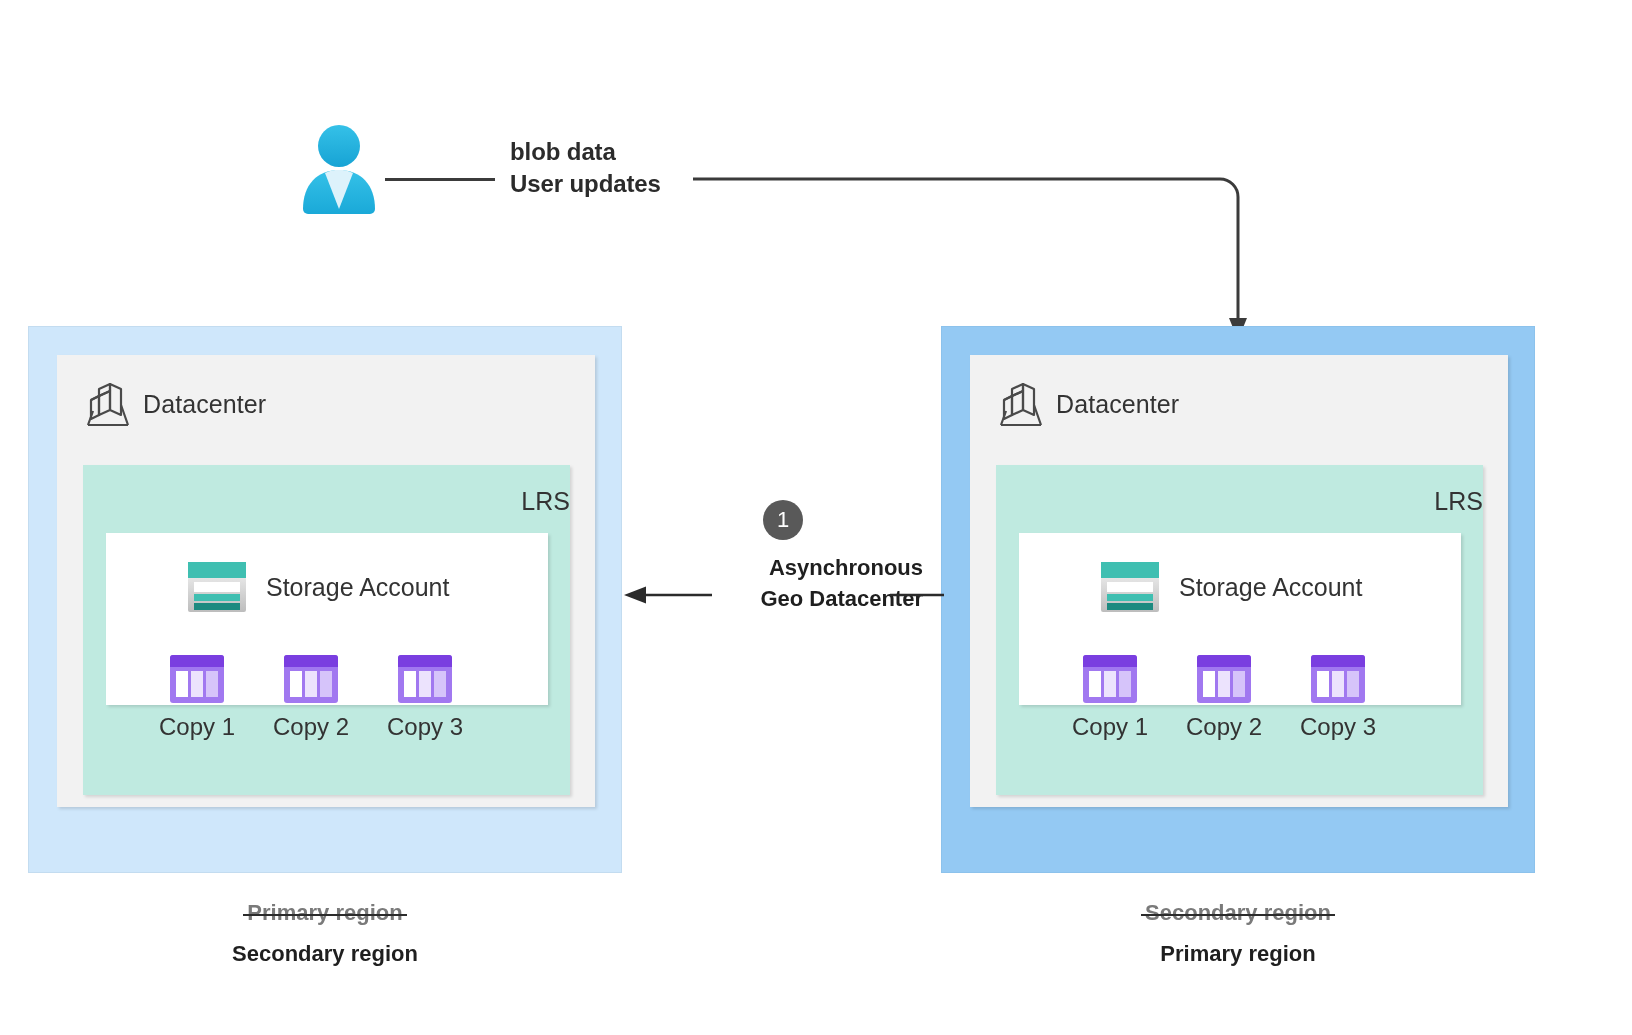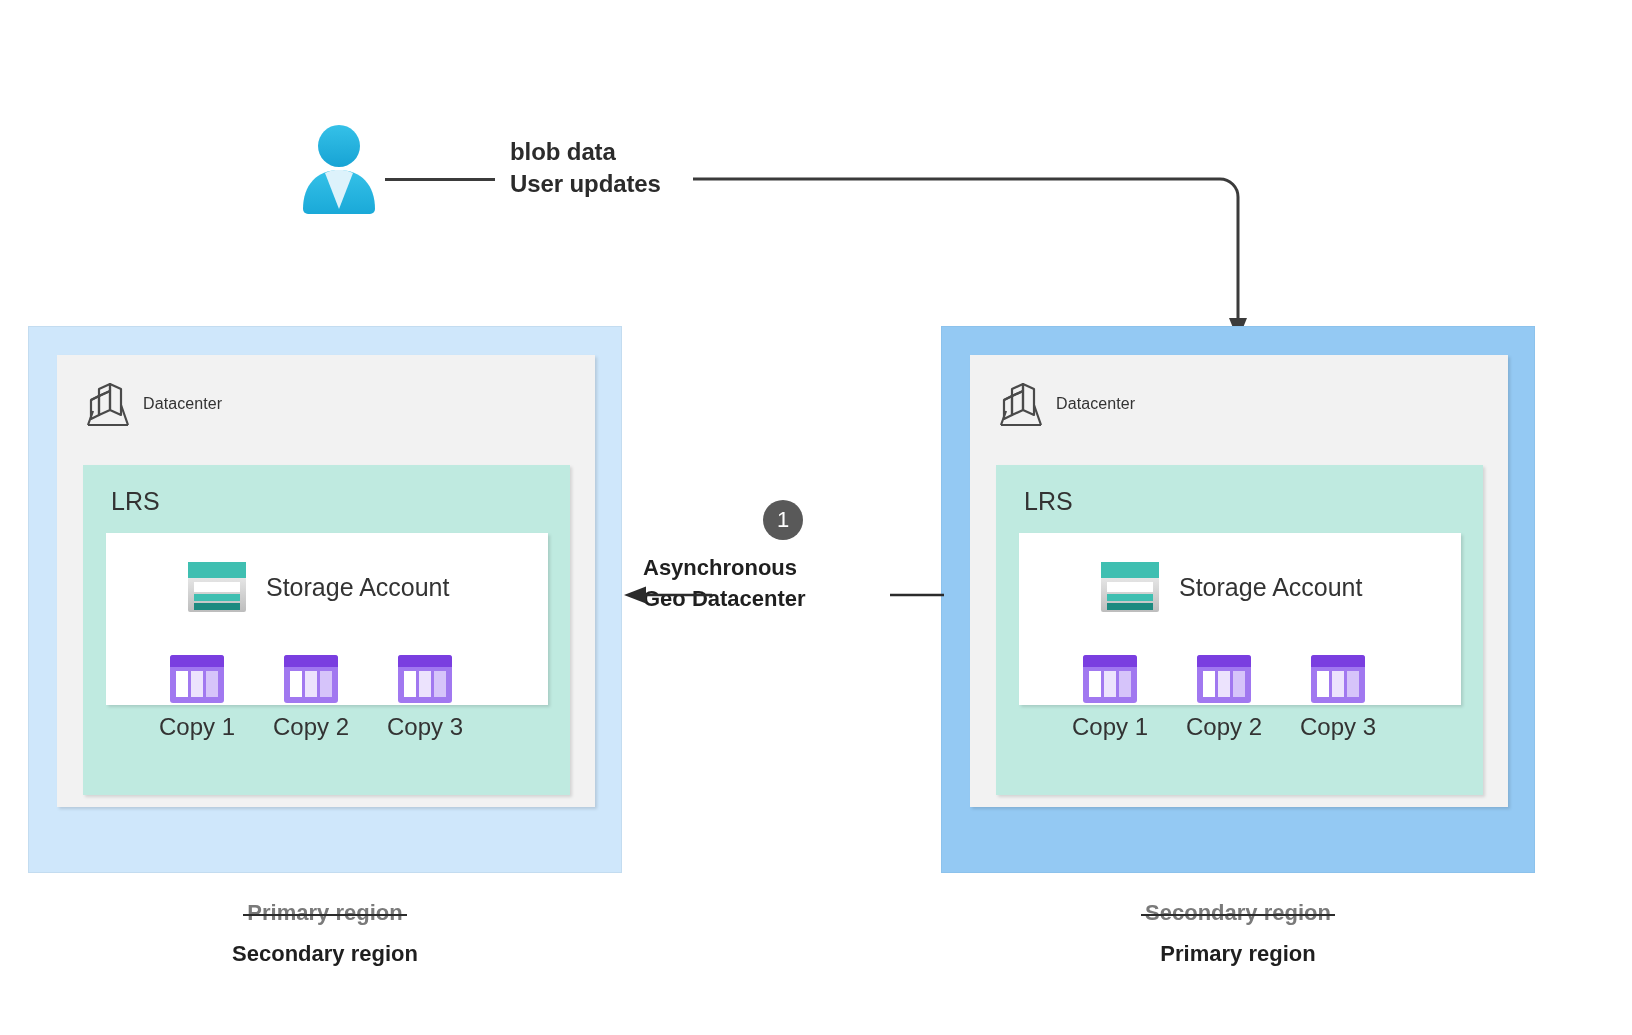--- a/index.html
+++ b/index.html
@@ -92,44 +92,43 @@
   .datacenter-header {
     position: absolute;
     left: 28px;
     top: 24px;
     display: flex;
     align-items: center;
     gap: 12px;
   }
   .datacenter-icon { width: 46px; height: 50px; display: block; }
   .datacenter-label {
-    font-size: 16px;
+    font-size: 25px;
     color: #333333;
     letter-spacing: 0.1px;
   }
 
   .lrs-panel {
     position: absolute;
     left: 26px;
     top: 110px;
     width: 487px;
     height: 330px;
     background: #bfeae0;
     box-sizing: border-box;
     box-shadow: 2px 2px 3px rgba(0,0,0,0.13);
   }
   .lrs-title {
     position: absolute;
     top: 22px;
     left: 0;
     width: 100%;
-    text-align: left;
+    text-align: right;
     font-size: 25px;
     color: #333333;
-    margin-left: 28px;
   }
 
   .inner-white {
     position: absolute;
     left: 23px;
     top: 68px;
     width: 442px;
     height: 172px;
     background: #ffffff;
     box-sizing: border-box;
@@ -229,21 +228,21 @@
     display: flex;
     align-items: center;
     justify-content: center;
   }
   #repl-label {
     position: absolute;
     left: 50%;
     transform: translateX(-50%);
     top: 52px;
     width: 280px;
-    text-align: left;
+    text-align: right;
     font-size: 22px;
     font-weight: bold;
     line-height: 1.42;
     color: #1f1f1f;
   }
   #repl-arrow {
     position: absolute;
     left: 0;
     top: 84px;
     width: 322px;

